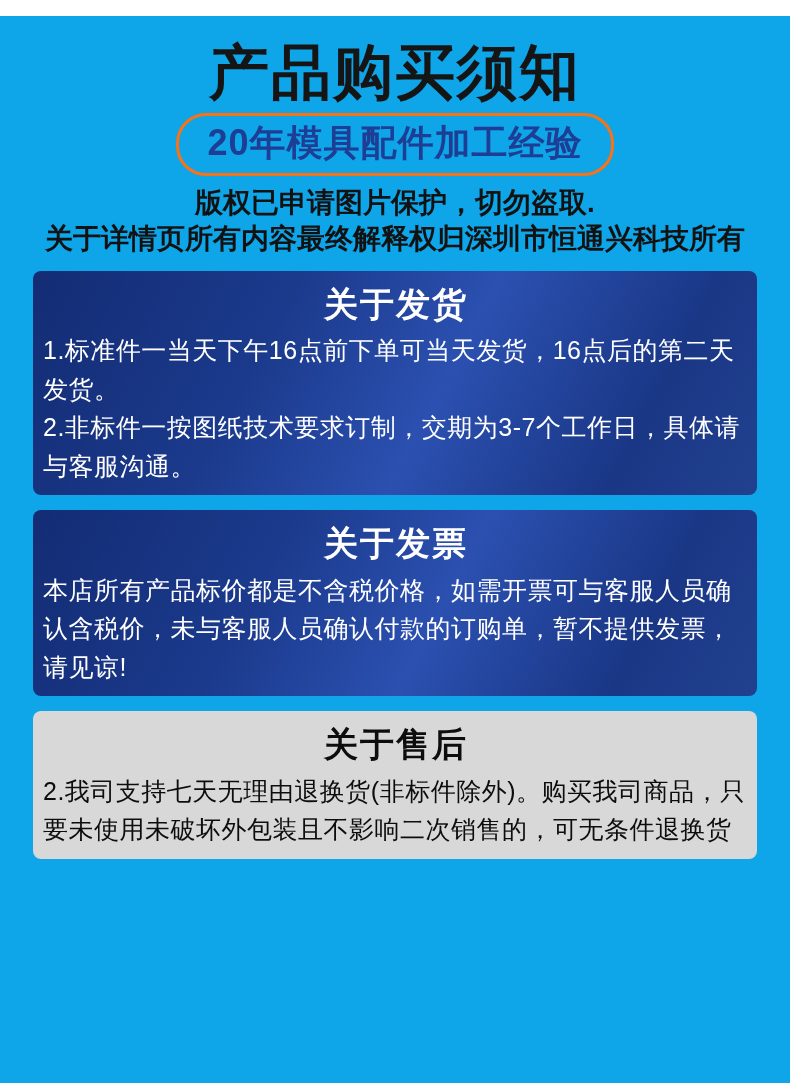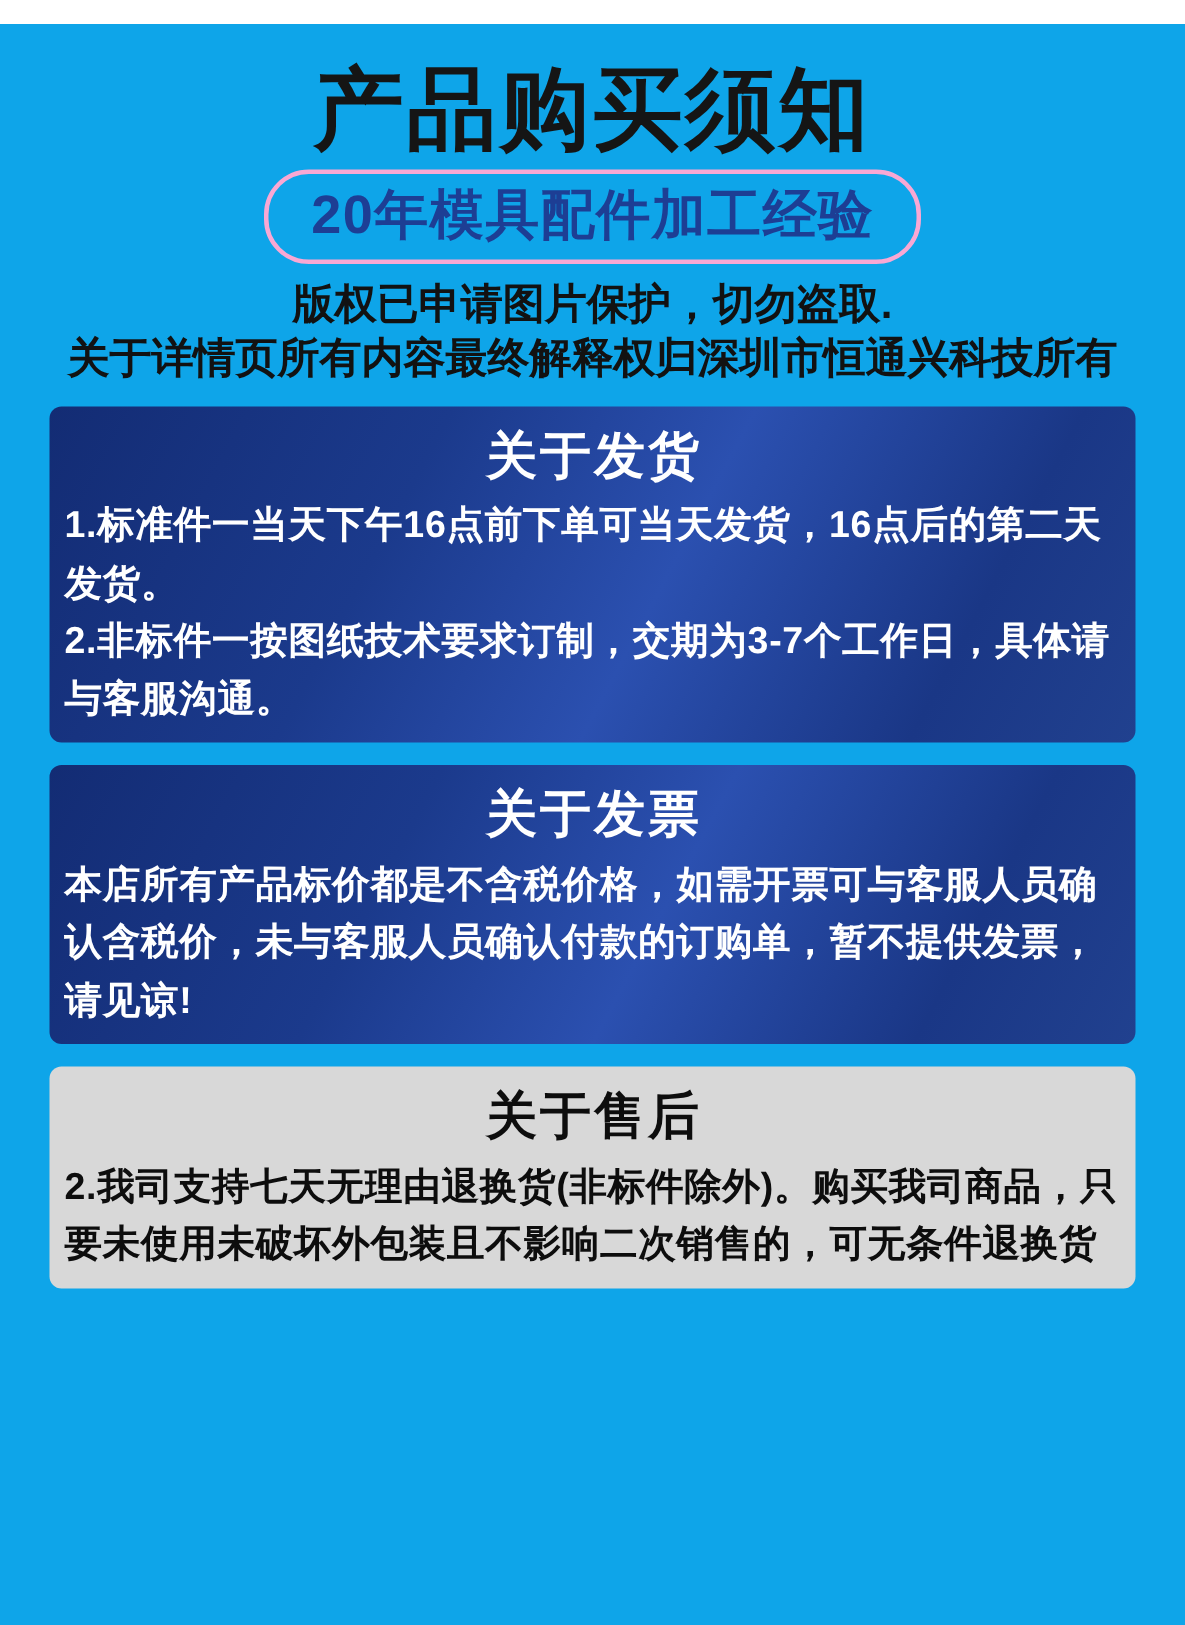--- a/index.html
+++ b/index.html
@@ -24,21 +24,21 @@
     font-size: 60px;
     font-weight: 900;
     color: #151515;
     letter-spacing: 2px;
     line-height: 1.15;
   }
   .badge-pill {
     display: inline-block;
     margin-top: 6px;
     padding: 3px 28px 5px;
-    border: 3px solid #f9a8d4;
+    border: 3px solid #f97316;
     border-radius: 30px;
     color: #1d3e94;
     font-size: 36px;
     font-weight: 700;
     letter-spacing: 1px;
   }
   .copyright {
     margin-top: 9px;
     color: #121212;
     font-size: 28px;
@@ -54,21 +54,21 @@
   .box-title {
     text-align: center;
     font-size: 34px;
     font-weight: 800;
     line-height: 1.25;
     margin-bottom: 6px;
     letter-spacing: 2px;
   }
   .box p {
     font-size: 25px;
-    font-weight: 700;
+    font-weight: 400;
     line-height: 1.54;
     letter-spacing: 0.5px;
   }
   .box-blue {
     background: linear-gradient(118deg, #132c74 0%, #1b3a8c 32%, #2b50b0 56%, #1a3786 82%, #21418f 100%);
     color: #ffffff;
   }
   .box-gray {
     background: #d8d8d8;
     color: #0d0d0d;

